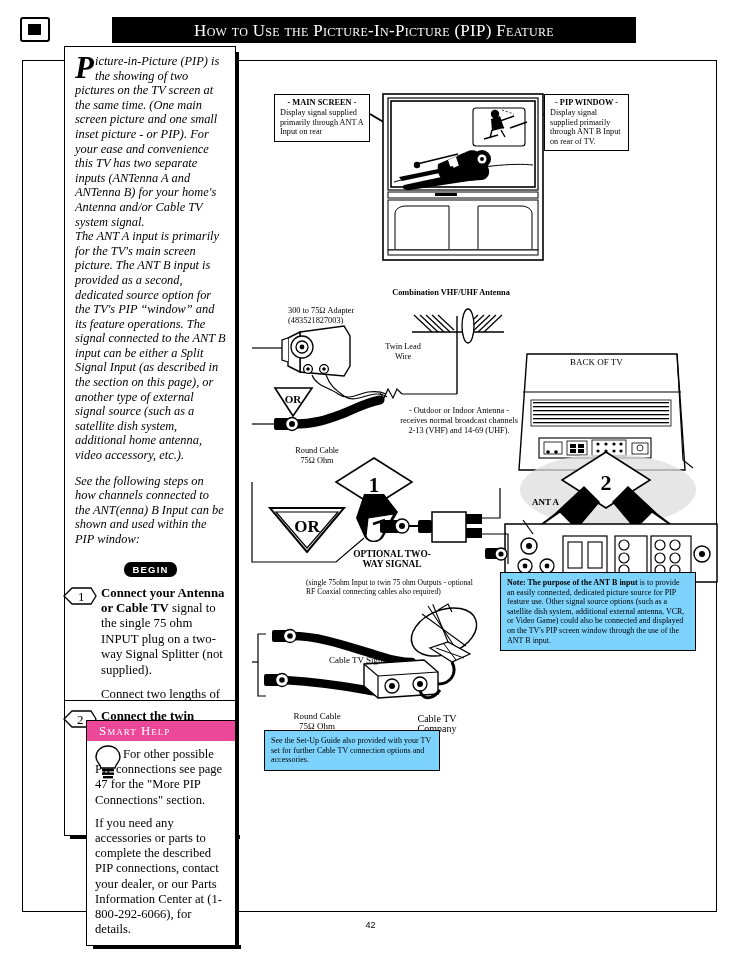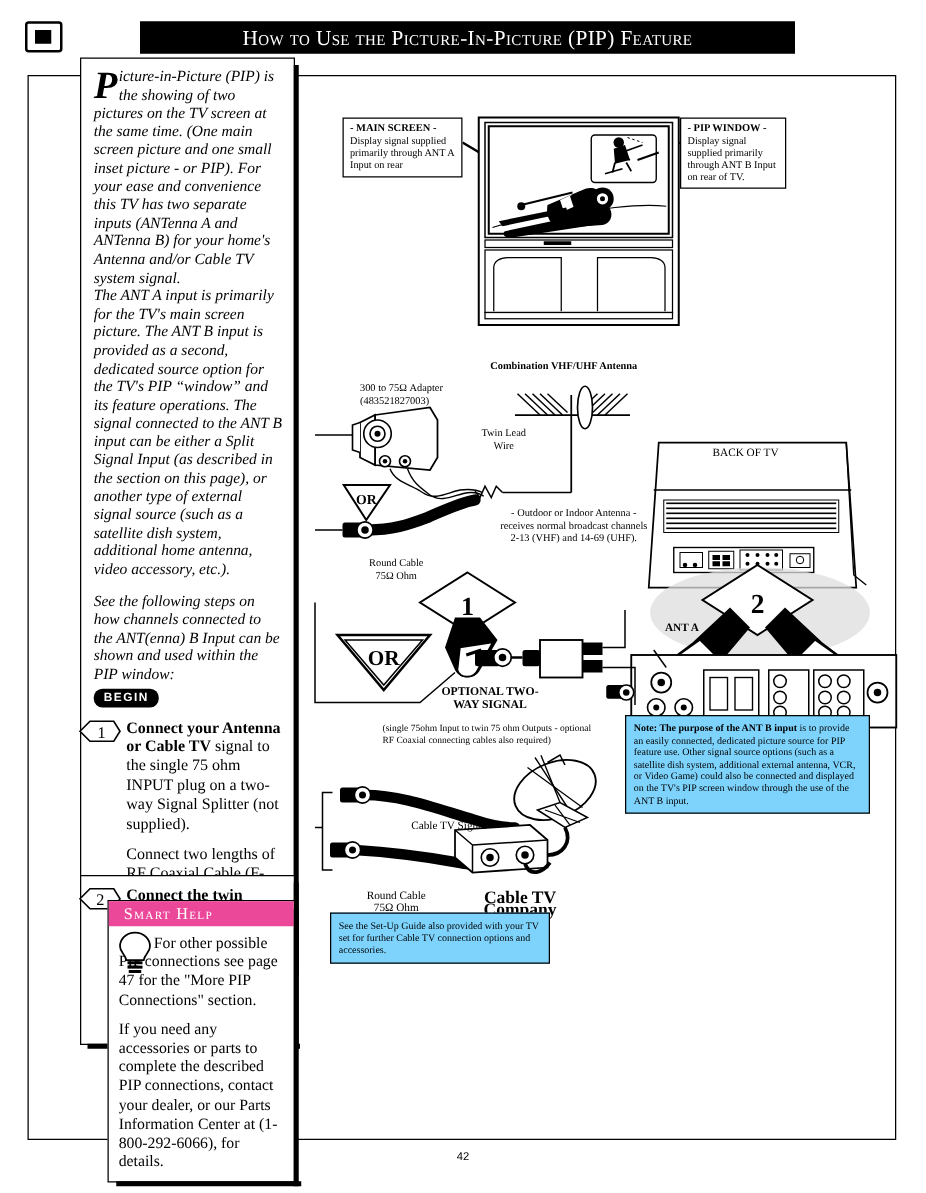--- a/index.html
+++ b/index.html
@@ -24,21 +24,21 @@
 
   .intro{position:absolute;left:64px;top:46px;width:172px;min-height:648px;
          border:1.5px solid #000;background:#fff;box-sizing:border-box;padding:7px 9px 8px 10px;}
   .intro .shadow-r{position:absolute;right:-4px;top:5px;width:4px;height:calc(100% - 1px);background:#000;}
   .intro p{margin:0 0 0 0;font-style:italic;font-size:12.4px;line-height:14.6px;
            font-family:"Liberation Serif",serif;text-align:left;}
   .intro p.gap{margin-top:11px;}
   .dropcap{float:left;font-size:31px;line-height:25px;font-style:italic;font-weight:700;
            padding:1px 1px 0 0;font-family:"Liberation Serif",serif;}
 
-  .beginwrap{margin-top:1px;margin-bottom:2px;}
+  .beginwrap{text-align:center;margin-top:12px;margin-bottom:2px;}
   .begin{display:inline-block;background:#000;color:#fff;border-radius:7px;
          font-size:9.5px;font-weight:700;letter-spacing:1.2px;padding:1.5px 8px 2px;
          font-family:"Liberation Sans",sans-serif;}
 
   .step{position:relative;padding-left:26px;margin-top:9px;}
   .stepnum{position:absolute;left:-12px;top:1px;width:34px;height:18px;}
   .stepnum svg{display:block;}
   .step p{margin:0;font-size:12.8px;line-height:15.4px;font-style:normal;
           font-family:"Liberation Serif",serif;}
   .step p.p2{margin-top:9px;}
@@ -61,21 +61,21 @@
          font-family:"Liberation Serif",serif;}
   .sh-bd{padding:6px 8px 8px 8px;position:relative;}
   .sh-bd p{margin:0;font-size:12.6px;line-height:15.2px;font-family:"Liberation Serif",serif;}
   .sh-bd p.p2{margin-top:8px;}
   .bulb{position:absolute;left:4px;top:2px;width:34px;height:40px;}
 
   
   .dia{position:absolute;left:252px;top:66px;width:455px;height:840px;}
   .cal{position:absolute;border:1px solid #000;background:#fff;box-sizing:border-box;
        padding:3px 5px 4px 5px;font-family:"Liberation Sans",sans-serif;}
-  .cal .t{font-weight:700;font-size:8.4px;text-align:left;margin-bottom:1px;
+  .cal .t{font-weight:700;font-size:8.4px;text-align:center;margin-bottom:1px;
           font-family:"Liberation Serif",serif;}
   .cal .b{font-size:8.2px;line-height:9.6px;font-family:"Liberation Serif",serif;}
 
   .lbl{position:absolute;font-family:"Liberation Serif",serif;font-size:8.3px;line-height:9.8px;}
   .lbl.c{text-align:center;}
   .lbl.b{font-weight:700;}
 
   .note{position:absolute;border:1px solid #000;background:#7dd3fc;box-sizing:border-box;
         padding:5px 6px;font-family:"Liberation Serif",serif;font-size:8px;line-height:9.6px;}
   .note b{font-weight:700;}
@@ -449,20 +449,20 @@
       <path d="M186 10 L196 4 L200 12" fill="none" stroke="#000" stroke-width="1.2"></path>
       <path d="M178 48 L200 62 L218 54 L196 42 Z" fill="#fff" stroke="#000" stroke-width="1.2"></path>
       <path d="M184 48 L212 58 M192 44 L204 60" stroke="#000" stroke-width="1"></path>
 
       <path d="M200 62 C206 74 198 84 186 84" fill="none" stroke="#000" stroke-width="3"></path>
       <path d="M168 91 C172 102 182 98 188 90" fill="none" stroke="#000" stroke-width="3"></path>
     </svg>
     <div class="lbl c" style="left:52px;top:590px;width:110px;font-size:9px;">Cable TV Signal</div>
     <div class="lbl c" style="left:0px;top:646px;width:130px;white-space:pre-line;font-size:9px;">Round Cable
 75Ω Ohm</div>
-    <div class="lbl c" style="left:119px;top:648px;width:90px;white-space:pre-line;font-size:14px;font-weight:bold;">Cable TV
+    <div class="lbl c" style="left:140px;top:648px;width:90px;white-space:pre-line;font-size:10px;">Cable TV
 Company</div>
 
     <div class="note" style="left:12px;top:664px;width:176px;">See the Set-Up Guide also provided with your TV set for further Cable TV connection options and accessories.</div>
   </div>
 
   <div class="pageno">42</div>
 </div>
 
 </body></html>

